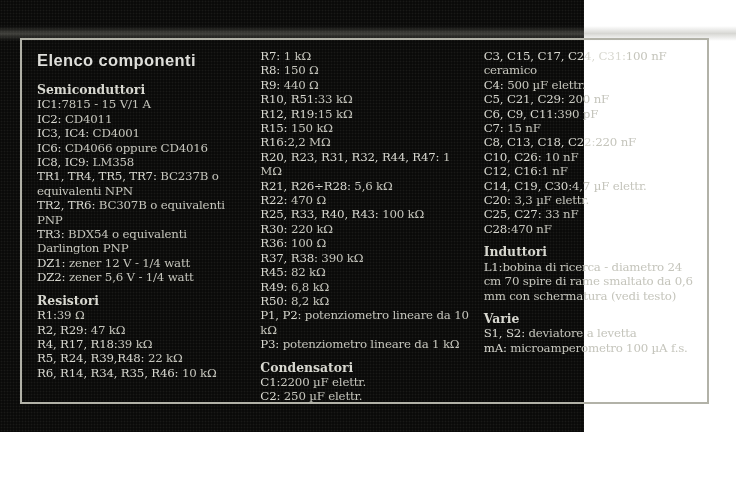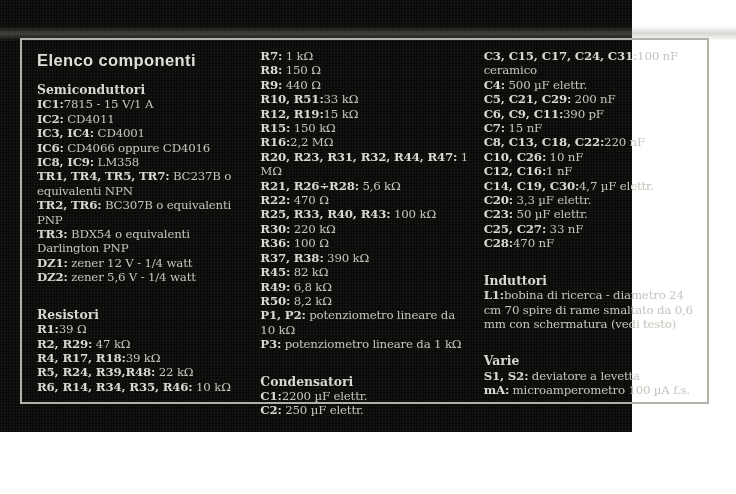--- a/index.html
+++ b/index.html
@@ -2,21 +2,21 @@
 <html><head>
 <meta charset="utf-8">
 <style>
   html,body{margin:0;padding:0;}
   body{
     width:736px;height:494px;position:relative;overflow:hidden;
     background:#ffffff;
     font-family:"DejaVu Serif", serif;
   }
   .photo{
-    position:absolute;left:0;top:0;width:632px;height:432px;
+    position:absolute;left:0;top:0;width:584px;height:432px;
     background-color:#0a0a09;
     background-image:radial-gradient(rgba(88,88,82,0.20) 0.8px, rgba(0,0,0,0) 1.1px);
     background-size:3px 3px;
   }
   .smear{
     position:absolute;left:0;top:26px;width:736px;height:15px;
     background:linear-gradient(180deg, rgba(0,0,0,0) 0%, rgba(150,150,140,0.38) 50%, rgba(0,0,0,0) 100%);
   }
   .panel{
     position:absolute;left:20px;top:38px;width:689px;height:366px;
@@ -26,28 +26,28 @@
     display:flex;gap:13px;padding:9px 13px 0 15px;box-sizing:border-box;width:100%;
   }
   .col{flex:1;min-width:0;}
   .title{
     font-family:"Liberation Sans", sans-serif;
     font-weight:bold;font-size:16.5px;color:#dededa;
     letter-spacing:0.4px;margin:2px 0 13px 0;
   }
   .heading{
     font-weight:bold;font-size:12.4px;line-height:14.4px;
-    color:#d8d8d0;margin-top:23px;
+    color:#d8d8d0;margin-top:9px;
   }
   .blocks > .block:first-child > .heading{margin-top:2px;}
   .line{
     font-size:11.8px;line-height:14.4px;color:#c5c5bc;
     letter-spacing:-0.2px;
   }
-  .refs{font-weight:bold;color:#d8d8d0;}
+  .refs{font-weight:normal;color:#d8d8d0;}
   .val{color:#c5c5bc;}
   .paper-strip{
     position:absolute;left:0;top:432px;width:736px;height:62px;background:#ffffff;
   }
 </style>
 </head>
 <body>
 
 <div class="photo">
   <div class="smear"></div>
@@ -115,21 +115,20 @@
               <div class="line"><span class="refs">C3, C15, C17, C24, C31:</span><span class="val">100 nF ceramico</span></div>
               <div class="line"><span class="refs">C4:</span><span class="val"> 500 µF elettr.</span></div>
               <div class="line"><span class="refs">C5, C21, C29:</span><span class="val"> 200 nF</span></div>
               <div class="line"><span class="refs">C6, C9, C11:</span><span class="val">390 pF</span></div>
               <div class="line"><span class="refs">C7:</span><span class="val"> 15 nF</span></div>
               <div class="line"><span class="refs">C8, C13, C18, C22:</span><span class="val">220 nF</span></div>
               <div class="line"><span class="refs">C10, C26:</span><span class="val"> 10 nF</span></div>
               <div class="line"><span class="refs">C12, C16:</span><span class="val">1 nF</span></div>
               <div class="line"><span class="refs">C14, C19, C30:</span><span class="val">4,7 µF elettr.</span></div>
               <div class="line"><span class="refs">C20:</span><span class="val"> 3,3 µF elettr.</span></div>
-              <div class="line"><span class="refs">C23:</span><span class="val"> 50 µF elettr.</span></div>
               <div class="line"><span class="refs">C25, C27:</span><span class="val"> 33 nF</span></div>
               <div class="line"><span class="refs">C28:</span><span class="val">470 nF</span></div>
             </div>
             <div class="block">
               <div class="heading">Induttori</div>
               <div class="line"><span class="refs">L1:</span><span class="val">bobina di ricerca - diametro 24 cm 70 spire di rame smaltato da 0,6 mm con schermatura (vedi testo)</span></div>
             </div>
             <div class="block">
               <div class="heading">Varie</div>
               <div class="line"><span class="refs">S1, S2:</span><span class="val"> deviatore a levetta</span></div>

